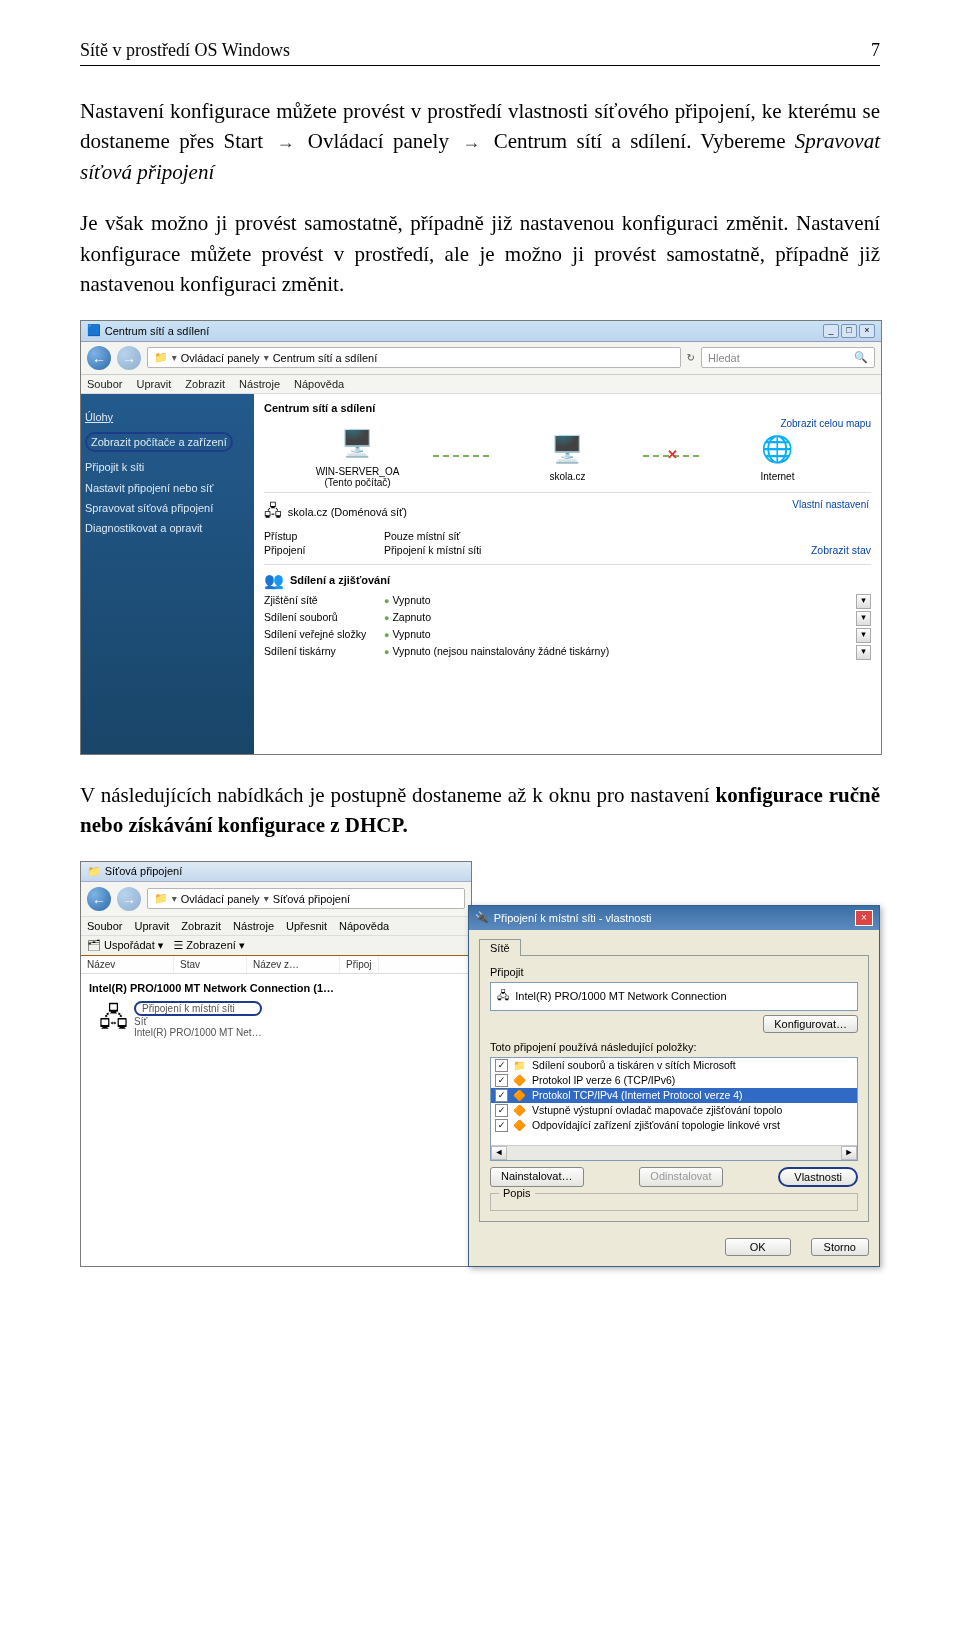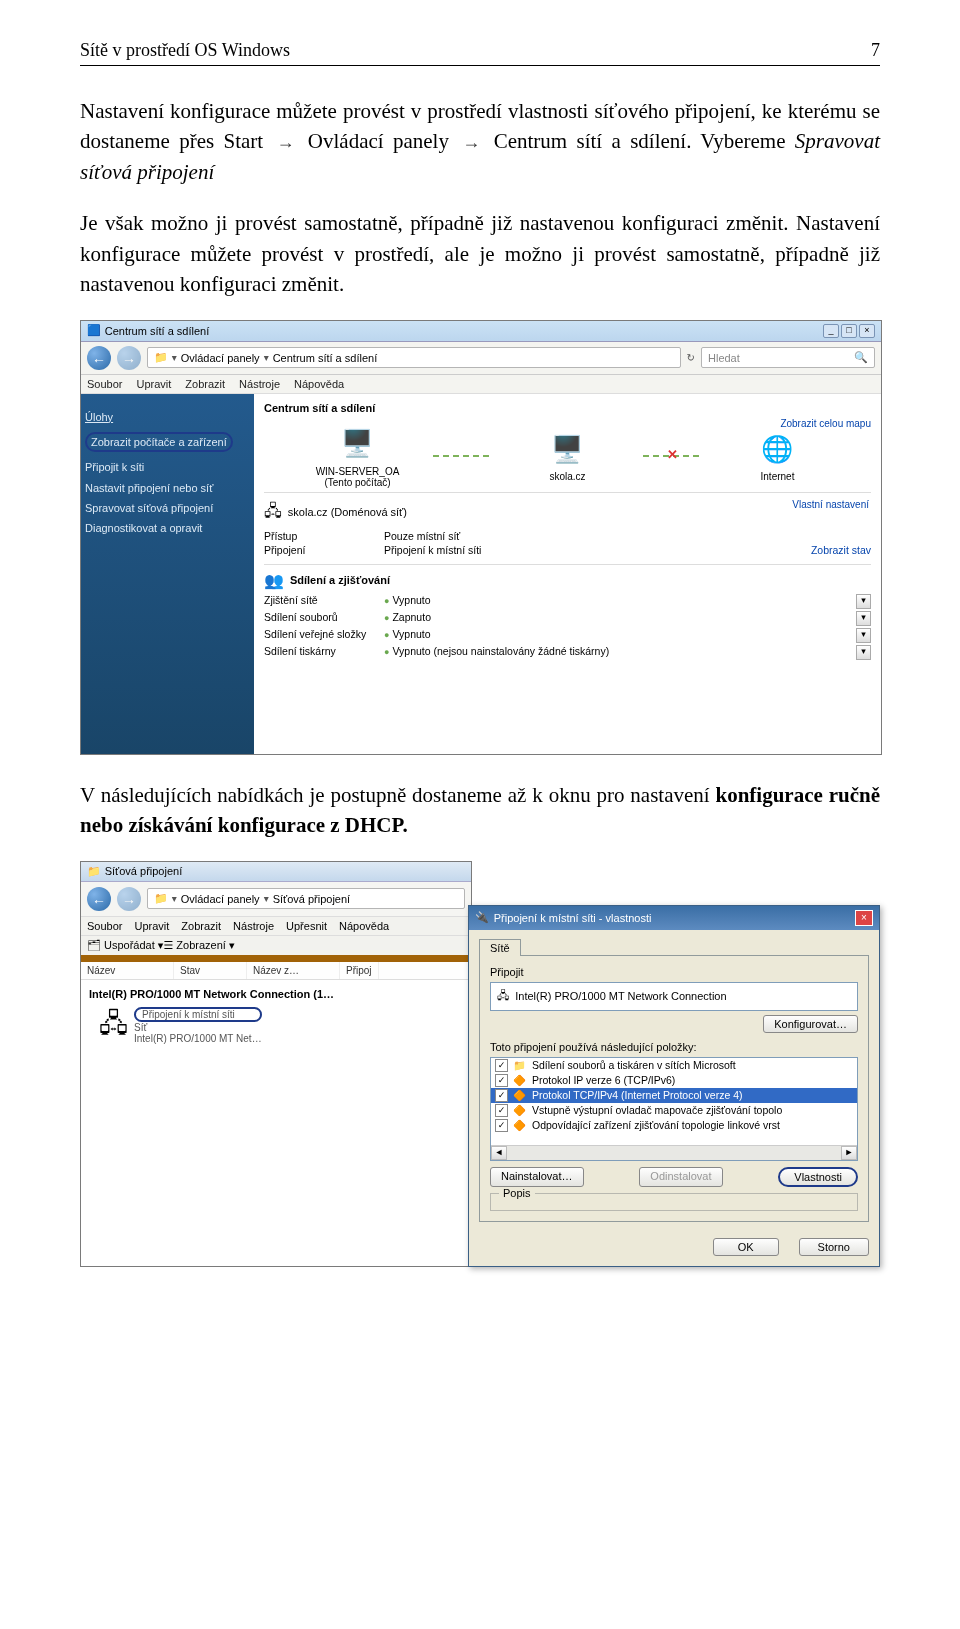--- a/index.html
+++ b/index.html
@@ -267,21 +267,22 @@
     background: #f2f2ee;
     padding: 3px 6px;
     display: flex;
     gap: 12px;
     border-bottom: 1px solid #ddd;
   }
   .toolbar3 {
     background: #f2f2ee;
     padding: 3px 6px;
     display: flex;
-    border-bottom: 7px solid #a16207;
+    gap: 10px;
+    border-bottom: 1px solid #a16207;
   }
   .colheads {
     display: flex;
     border-bottom: 1px solid #ddd;
     background: #fefefe;
   }
   .colheads span {
     padding: 3px 6px;
     border-right: 1px solid #eee;
     font-size: 10px;
@@ -700,18 +701,18 @@
             <span class="btn disabled">Odinstalovat</span>
             <span class="btn circled">Vlastnosti</span>
           </div>
           <div class="groupbox">
             <span class="legend">Popis</span>
           </div>
         </div>
       </div>
       <div class="dlg-footer">
         <span class="btn" style="padding:2px 24px">OK</span>
-        <span class="btn" style="padding:2px 18px">Storno</span>
+        <span class="btn" style="padding:2px 12px">Storno</span>
       </div>
     </div>
   </div>
 
 </div>
 
 </body></html>

